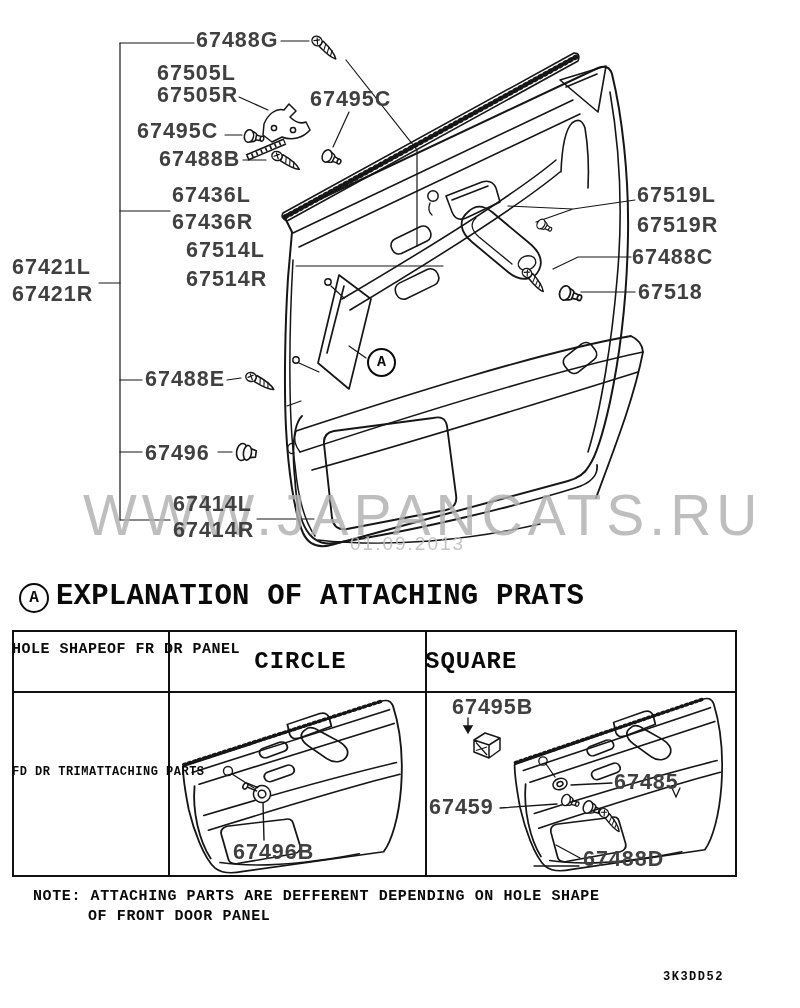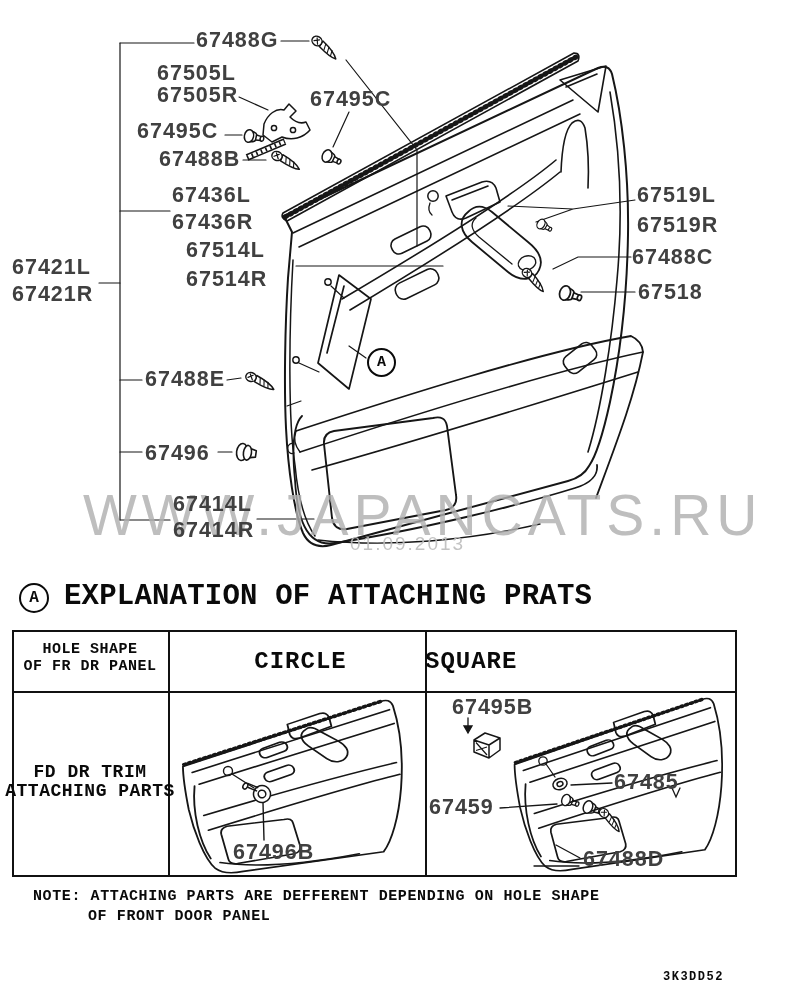--- a/index.html
+++ b/index.html
@@ -12,21 +12,21 @@
         position:absolute;white-space:nowrap;z-index:5;}
   .wm{position:absolute;left:83px;top:482px;font-family:"Liberation Sans",sans-serif;
       font-size:57px;font-weight:500;letter-spacing:5px;color:#b0b0b0;opacity:.82;
       white-space:nowrap;z-index:4;}
   .wm-date{position:absolute;left:350px;top:533px;font-family:Liberation Sans, sans-serif;
       font-size:19px;letter-spacing:2px;color:#bdbdbd;opacity:.9;z-index:4;}
   .circleA{position:absolute;border:2.5px solid #0a0a0a;border-radius:50%;
       display:flex;align-items:center;justify-content:center;
       font-family:"Liberation Mono",monospace;font-weight:bold;background:#fff;z-index:5;}
   .tline{position:absolute;background:#111;z-index:3;}
-  .hdr2{display:flex;flex-direction:column;align-items:center;text-align:left;}
+  .hdr2{display:flex;flex-direction:row;align-items:center;text-align:left;}
 </style>
 </head>
 <body>
 
 <div id="stage">
 
 <svg width="800" height="1008" viewBox="0 0 800 1008">
   <defs>
     <g id="screw" stroke="#161616" stroke-width="1.5" fill="#fff" stroke-linejoin="round" stroke-linecap="round">
       <path d="M 5,-3.2 C 14,-1.5 21,0.5 25.5,4.8 C 21,6.8 13,5.2 5,3.4 Z"></path>
@@ -206,37 +206,37 @@
 <div class="pl" style="left:632px;top:246px">67488C</div>
 <div class="pl" style="left:638px;top:281px">67518</div>
 <div class="pl" style="left:145px;top:368px">67488E</div>
 <div class="pl" style="left:145px;top:442px">67496</div>
 <div class="pl" style="left:173px;top:493px">67414L</div>
 <div class="pl" style="left:173px;top:519px">67414R</div>
 
 <div class="circleA" style="left:367px;top:348px;width:25px;height:25px;font-size:15px">A</div>
 
 <div class="circleA" style="left:19px;top:583px;width:26px;height:26px;font-size:16px">A</div>
-<div class="mono" style="left:64px;top:580px;font-size:29px;letter-spacing:0.2px">EXPLANATION OF ATTACHING PRATS</div>
+<div class="mono" style="left:56px;top:580px;font-size:29px;letter-spacing:0.2px">EXPLANATION OF ATTACHING PRATS</div>
 
 <div class="tline" style="left:12px;top:630px;width:725px;height:2px"></div>
 <div class="tline" style="left:12px;top:875px;width:725px;height:2px"></div>
 <div class="tline" style="left:12px;top:630px;width:2px;height:247px"></div>
 <div class="tline" style="left:735px;top:630px;width:2px;height:247px"></div>
 <div class="tline" style="left:168px;top:630px;width:2px;height:247px"></div>
 <div class="tline" style="left:425px;top:630px;width:2px;height:247px"></div>
 <div class="tline" style="left:12px;top:691px;width:725px;height:2px"></div>
 
 <div class="mono hdr2" style="left:12px;top:641px;width:156px;font-size:15px;letter-spacing:0.5px;line-height:17px">
   <span>HOLE SHAPE</span>
   <span>OF FR DR PANEL</span>
 </div>
 <div class="mono" style="left:168px;top:648px;width:265px;font-size:24px;letter-spacing:1px;text-align:center">CIRCLE</div>
 <div class="mono" style="left:425px;top:648px;width:312px;font-size:24px;letter-spacing:1px;text-align:left">SQUARE</div>
-<div class="mono hdr2" style="left:12px;top:763px;width:156px;font-size:18px;letter-spacing:0.5px;line-height:19px">
+<div class="mono hdr2" style="left:12px;top:763px;width:156px;font-size:12px;letter-spacing:0.5px;line-height:19px">
   <span>FD DR TRIM</span>
   <span>ATTACHING PARTS</span>
 </div>
 
 <div class="pl" style="left:233px;top:841px">67496B</div>
 <div class="pl" style="left:452px;top:696px">67495B</div>
 <div class="pl" style="left:429px;top:796px">67459</div>
 <div class="pl" style="left:614px;top:771px">67485</div>
 <div class="pl" style="left:583px;top:848px">67488D</div>
 

